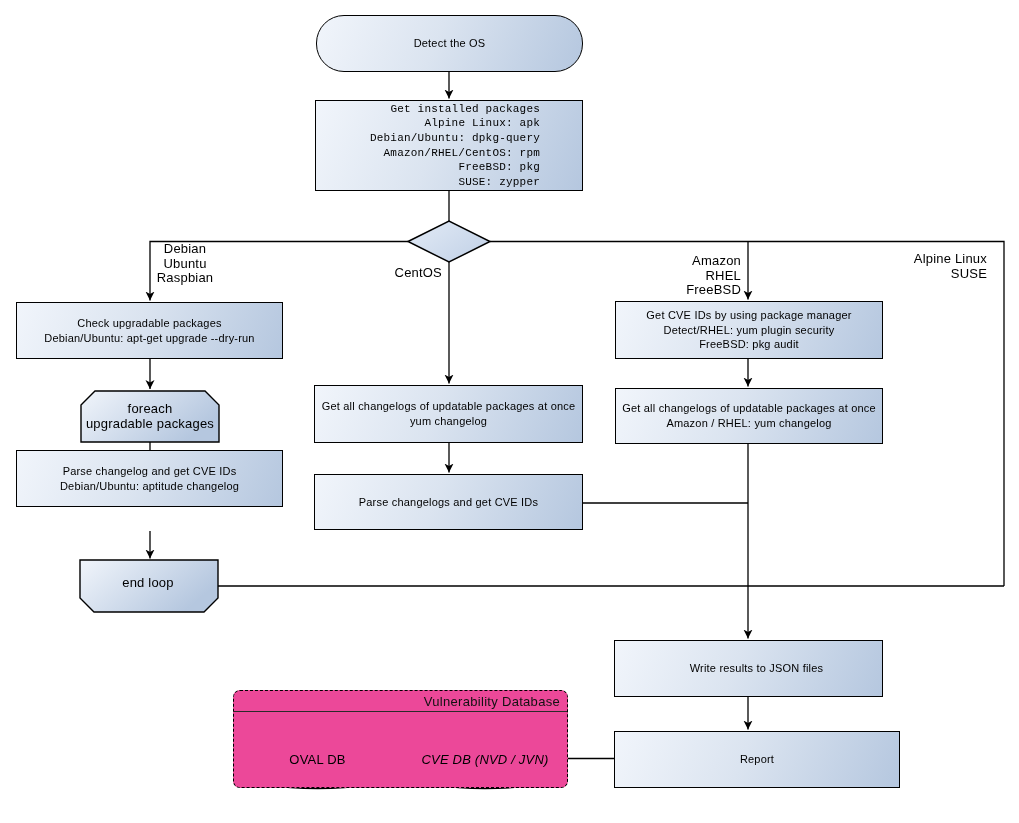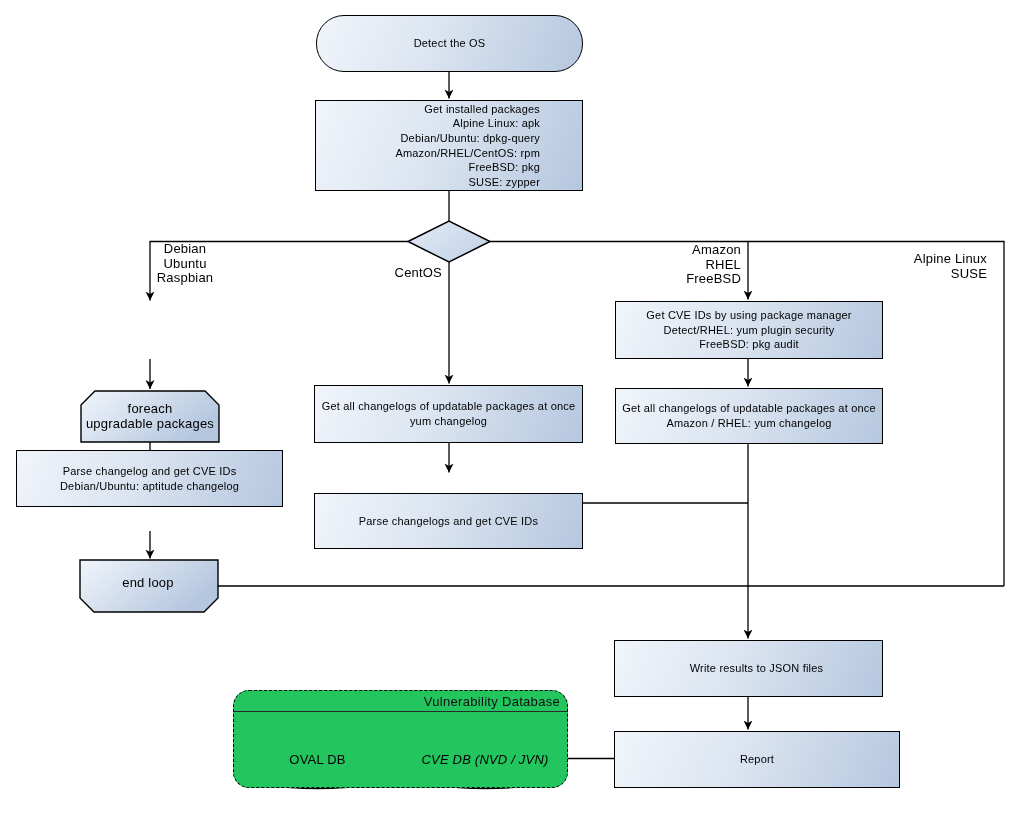--- a/index.html
+++ b/index.html
@@ -10,31 +10,31 @@
   }
   .layer{position:absolute;left:0;top:0;pointer-events:none;}
   .node{
     position:absolute;box-sizing:border-box;
     border:1.4px solid #000;
     background:linear-gradient(112deg,#f1f5fb 0%,#dbe4f0 45%,#b5c7df 100%);
     display:flex;flex-direction:column;justify-content:center;
     font-size:11px;line-height:14.6px;letter-spacing:.2px;
     text-align:center;white-space:pre-line;z-index:3;
   }
-  .node.align-right{text-align:right;padding-right:42px;}
+  .node.align-right{text-align:right;padding-right:42px;font-family:Liberation Mono, monospace;}
   .txt{
     position:absolute;box-sizing:border-box;z-index:4;
     font-size:13px;line-height:14.6px;letter-spacing:.2px;
     white-space:pre-line;display:flex;flex-direction:column;justify-content:center;
   }
   .txt.center{text-align:center;}
   .txt.right{text-align:right;}
   .dbpanel{
     position:absolute;left:233px;top:690px;width:335px;height:98px;z-index:1;
-    box-sizing:border-box;border:1.2px dashed #000;border-radius:16px;background:#22c55e;
+    box-sizing:border-box;border:1.2px dashed #000;border-radius:7px;background:#ec4899;
   }
   .dbtitle{
     box-sizing:border-box;height:21px;border-bottom:1px solid #2a2a2a;
     display:flex;align-items:center;justify-content:flex-end;padding-right:7px;
     font-size:13px;letter-spacing:.3px;color:#111;
   }
   svg .edge{stroke:#000;stroke-width:1.3;fill:none;}
 </style>
 </head>
 <body>
@@ -96,28 +96,30 @@
 
   <div class="node" style="left:316px;top:15px;width:267px;height:57px;border-radius:28px;">Detect the OS</div>
 
   <div class="node align-right" style="left:315px;top:100px;width:268px;height:91px;">Get installed packages
 Alpine Linux: apk
 Debian/Ubuntu: dpkg-query
 Amazon/RHEL/CentOS: rpm
 FreeBSD: pkg
 SUSE: zypper</div>
 
+  <div class="node" style="left:16px;top:302px;width:267px;height:57px;">Check upgradable packages
+Debian/Ubuntu: apt-get upgrade --dry-run</div>
 
   <div class="node" style="left:16px;top:450px;width:267px;height:57px;">Parse changelog and get  CVE IDs
 Debian/Ubuntu: aptitude changelog</div>
 
   <div class="node" style="left:314px;top:385px;width:269px;height:58px;">Get all changelogs of updatable packages at once
 yum changelog</div>
 
-  <div class="node" style="left:314px;top:474px;width:269px;height:56px;margin-top:19px;">Parse changelogs and get CVE IDs</div>
+  <div class="node" style="left:314px;top:474px;width:269px;height:56px;">Parse changelogs and get CVE IDs</div>
 
   <div class="node" style="left:615px;top:301px;width:268px;height:58px;">Get CVE IDs by using package manager
 Detect/RHEL: yum plugin security
 FreeBSD: pkg audit</div>
 
   <div class="node" style="left:615px;top:388px;width:268px;height:56px;">Get all changelogs of updatable packages at once
 Amazon / RHEL: yum changelog</div>
 
   <div class="node" style="left:614px;top:640px;width:269px;height:57px;padding-left:16px;">Write results to JSON files</div>
 
@@ -131,20 +133,20 @@
   <div class="txt center" style="left:248px;top:749px;width:139px;height:22px;">OVAL DB</div>
 
   <div class="txt center" style="left:417px;top:749px;width:136px;height:22px;font-style:italic;">CVE DB (NVD / JVN)</div>
 
   <div class="txt center" style="left:130px;top:242px;width:110px;height:44px;">Debian
 Ubuntu
 Raspbian</div>
 
   <div class="txt right" style="left:342px;top:266px;width:100px;height:15px;">CentOS</div>
 
-  <div class="txt right" style="left:640px;top:243px;width:101px;height:44px;">Amazon
+  <div class="txt right" style="left:640px;top:254px;width:101px;height:44px;">Amazon
 RHEL
 FreeBSD</div>
 
   <div class="txt right" style="left:860px;top:252px;width:127px;height:30px;">Alpine Linux
 SUSE</div>
 
 </div>
 
 </body></html>

